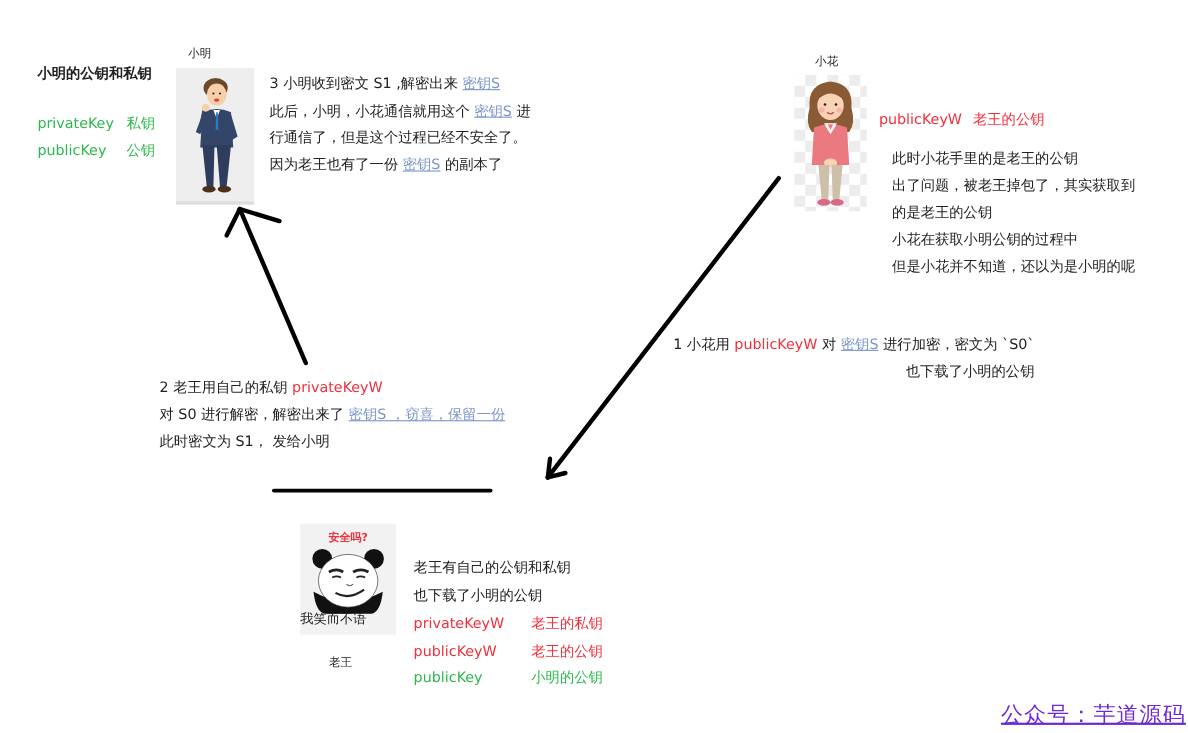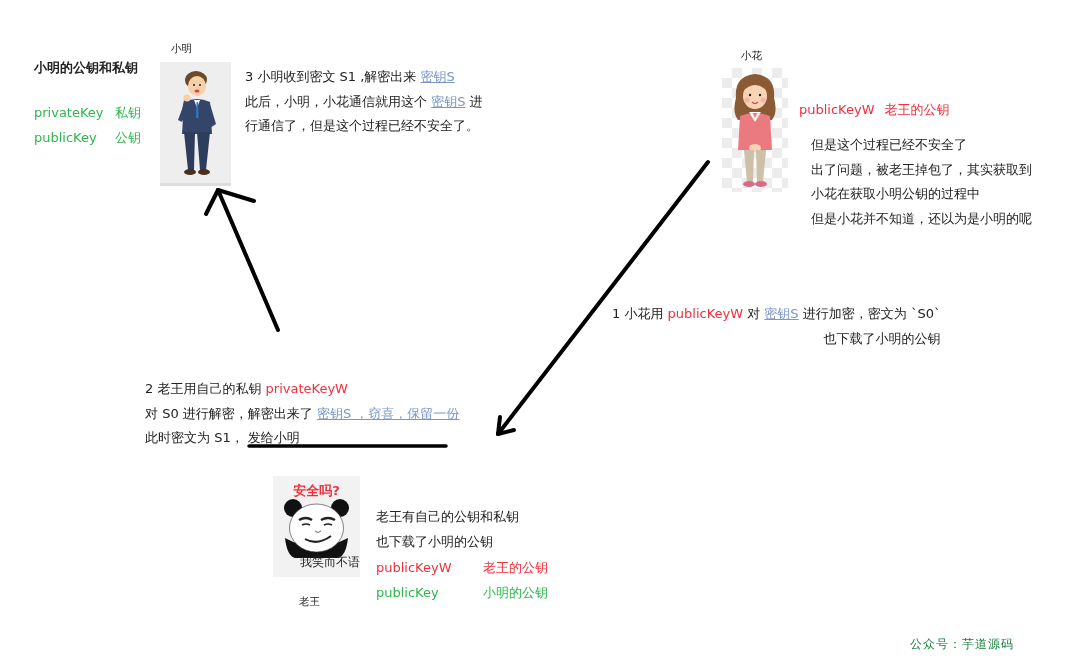--- a/index.html
+++ b/index.html
@@ -15,23 +15,23 @@
   svg.arrows { position: absolute; left: 0; top: 0; width: 1080px; height: 666px; pointer-events: none; }
   .figure-box { position: absolute; }
   .checker {
     background-color: #ffffff;
     background-image:
       linear-gradient(45deg, #ececec 25%, transparent 25%, transparent 75%, #ececec 75%),
       linear-gradient(45deg, #ececec 25%, transparent 25%, transparent 75%, #ececec 75%);
     background-size: 20px 20px;
     background-position: 0 0, 10px 10px;
   }
-  .meme-caption-top { position:absolute; left:0; width:100%; text-align:center; top:6px; font-size:13px; font-weight:bold; color:#f0303c; }
-  .meme-caption-bottom { position:absolute; left:0; width:100%; text-align:right; bottom:6px; font-size:12px; color:#222; }
-  .watermark { font-size: 12px; color: #15803d; white-space: nowrap; letter-spacing: 1px; }
+  .meme-caption-top { position:absolute; left:0; width:100%; text-align:center; top:6px; font-size:10px; font-weight:bold; color:#f0303c; }
+  .meme-caption-bottom { position:absolute; left:0; width:100%; text-align:left; bottom:6px; font-size:12px; color:#222; }
+  .watermark { font-size: 20px; color: #6d28d9; white-space: nowrap; letter-spacing: 1px; text-decoration: underline; }
 </style>
 </head>
 <body>
 
 <svg class="arrows" viewBox="0 0 1080 666">
 
   <g stroke="#000" stroke-width="4" stroke-linecap="round" fill="none">
     <line x1="278" y1="330" x2="218" y2="190"></line>
     <line x1="218" y1="190" x2="206" y2="214"></line>
     <line x1="218" y1="190" x2="254" y2="201"></line>
@@ -86,20 +86,21 @@
 
     <ellipse cx="30" cy="110" rx="6" ry="3" fill="#4a2f1a"></ellipse>
     <ellipse cx="44" cy="110" rx="6" ry="3" fill="#4a2f1a"></ellipse>
   </svg>
 </div>
 
 <div class="abs" style="left:245px; top:65px;">
   <div class="line"><span>3  小明收到密文 S1 ,解密出来 </span><span class="blue">密钥S</span></div>
   <div class="line"><span>此后，小明，小花通信就用这个 </span><span class="blue">密钥S</span><span> 进</span></div>
   <div class="line">行通信了，但是这个过程已经不安全了。</div>
+  <div class="line"><span>因为老王也有了一份 </span><span class="blue">密钥S</span><span> 的副本了</span></div>
 </div>
 
 <div class="abs small-label" style="left:741px; top:49px;">小花</div>
 
 <div class="figure-box checker" style="left:722px; top:68px; width:66px; height:124px;">
   <svg width="66" height="124" viewBox="0 0 66 124">
 
     <path d="M14 30 Q12 8 33 6 Q54 8 52 30 Q56 44 50 52 L16 52 Q10 44 14 30 Z" fill="#8a5a34"></path>
 
     <ellipse cx="33" cy="28" rx="12" ry="13" fill="#f9d4b4"></ellipse>
@@ -123,32 +124,33 @@
     <ellipse cx="27" cy="116" rx="6" ry="3" fill="#d96a86"></ellipse>
     <ellipse cx="39" cy="116" rx="6" ry="3" fill="#d96a86"></ellipse>
   </svg>
 </div>
 
 <div class="abs line" style="left:799px; top:98px;">
   <span class="red">publicKeyW</span><span class="gap" style="width:10px;"></span><span class="red">老王的公钥</span>
 </div>
 
 <div class="abs" style="left:811px; top:133px;">
-  <div class="line">但是这个过程已经不安全了</div>
+  <div class="line">此时小花手里的是老王的公钥</div>
   <div class="line">出了问题，被老王掉包了，其实获取到</div>
+  <div class="line">的是老王的公钥</div>
   <div class="line">小花在获取小明公钥的过程中</div>
   <div class="line">但是小花并不知道，还以为是小明的呢</div>
 </div>
 
 <div class="abs" style="left:612px; top:302px;text-align:right;">
   <div class="line"><span>1  小花用 </span><span class="red">publicKeyW</span><span> 对 </span><span class="blue">密钥S</span><span> 进行加密，密文为 `S0`</span></div>
   <div class="line">也下载了小明的公钥</div>
 </div>
 
-<div class="abs" style="left:145px; top:341px;margin-top:36px;">
+<div class="abs" style="left:145px; top:341px;">
   <div class="line"><span>2  老王用自己的私钥 </span><span class="red">privateKeyW</span></div>
   <div class="line"><span>对 S0 进行解密，解密出来了 </span><span class="blue">密钥S ，窃喜，保留一份</span></div>
   <div class="line">此时密文为 S1， 发给小明</div>
 </div>
 
 <div class="figure-box" style="left:273px; top:476px; width:87px; height:101px; background:#f2f2f2;">
   <div class="meme-caption-top">安全吗?</div>
   <svg width="87" height="101" viewBox="0 0 87 101" style="position:absolute; left:0; top:0;">
 
     <circle cx="20" cy="32" r="9" fill="#111"></circle>
@@ -173,20 +175,23 @@
 
 <div class="abs small-label" style="left:299px; top:595px;">老王</div>
 
 <div class="abs" style="left:376px; top:505px;">
   <div class="line">老王有自己的公钥和私钥</div>
   <div class="line">也下载了小明的公钥</div>
 </div>
 
 <div class="abs" style="left:376px; top:556px;">
   <div class="line red">
+    <span style="display:inline-block; width:107px;">privateKeyW</span><span>老王的私钥</span>
+  </div>
+  <div class="line red">
     <span style="display:inline-block; width:107px;">publicKeyW</span><span>老王的公钥</span>
   </div>
   <div class="line green">
     <span style="display:inline-block; width:107px;">publicKey</span><span>小明的公钥</span>
   </div>
 </div>
 
 <div class="abs watermark" style="left:910px; top:636px;">公众号：芋道源码</div>
 
 </body></html>

